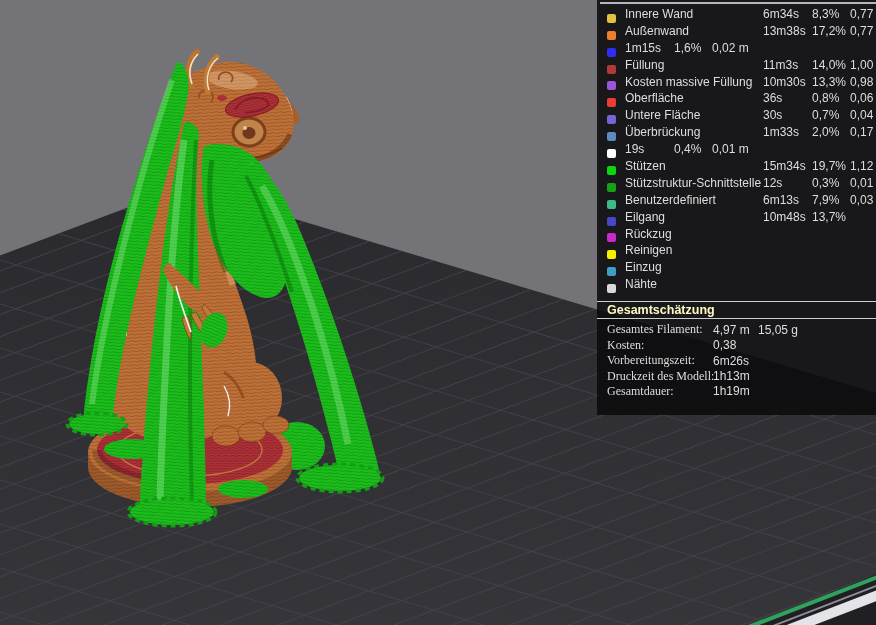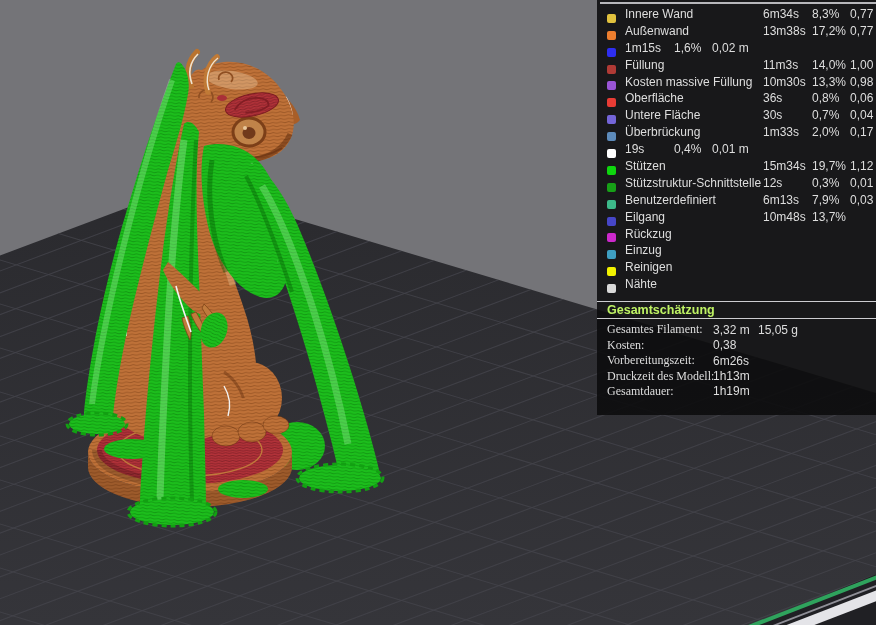--- a/index.html
+++ b/index.html
@@ -13,21 +13,21 @@
   .panel-topline{position:absolute;top:2px;left:3px;right:0;height:2px;background:#b7b7bb;}
   .legend-rows{padding-top:6px;}
   .lrow{display:flex;align-items:flex-end;height:16.9px;padding-left:10px;
         font-size:12px;line-height:16.9px;white-space:nowrap;}
   .sw{width:9px;height:9px;border-radius:2px;margin-right:9px;flex:none;}
   .lbl{width:138px;flex:none;overflow:visible;}
   .tim{width:49px;flex:none;}
   .pct{width:38px;flex:none;}
   .len{flex:none;}
   .sum-sep{margin-top:8px;height:1px;background:#cdcdd1;}
-  .sum-title{padding:1px 0 1px 10px;font-size:12.5px;font-weight:bold;color:#bef264;}
+  .sum-title{padding:1px 0 1px 10px;font-size:12.5px;font-weight:bold;color:#fef9c3;}
   .sum-sep2{height:1px;background:#cdcdd1;margin-bottom:3px;}
   .srow{display:flex;align-items:center;height:15.4px;padding-left:10px;
         font-size:12px;white-space:nowrap;}
   .slbl{width:106px;flex:none;font-family:Liberation Serif, serif;}
   .sv1{width:45px;flex:none;}
   .sv2{flex:none;}
 
   .gridline{stroke:#43434a;stroke-width:1.1;opacity:0.85;}
 </style>
 </head>
@@ -357,53 +357,53 @@
 
         <div class="lrow">
           <span class="sw" style="background: rgb(204, 41, 204);"></span>
           <span class="lbl">Rückzug</span>
           <span class="tim"></span>
           <span class="pct"></span>
           <span class="len"></span>
         </div>
 
         <div class="lrow">
+          <span class="sw" style="background: rgb(242, 242, 0);"></span>
+          <span class="lbl">Reinigen</span>
+          <span class="tim"></span>
+          <span class="pct"></span>
+          <span class="len"></span>
+        </div>
+
+        <div class="lrow">
           <span class="sw" style="background: rgb(62, 159, 194);"></span>
           <span class="lbl">Einzug</span>
           <span class="tim"></span>
           <span class="pct"></span>
           <span class="len"></span>
         </div>
 
         <div class="lrow">
-          <span class="sw" style="background: rgb(242, 242, 0);"></span>
-          <span class="lbl">Reinigen</span>
-          <span class="tim"></span>
-          <span class="pct"></span>
-          <span class="len"></span>
-        </div>
-
-        <div class="lrow">
           <span class="sw" style="background: rgb(217, 217, 217);"></span>
           <span class="lbl">Nähte</span>
           <span class="tim"></span>
           <span class="pct"></span>
           <span class="len"></span>
         </div>
       </div>
 
     <div class="sum-sep"></div>
     <div class="sum-title">Gesamtschätzung</div>
     <div class="sum-sep2"></div>
 
     <div>
 
         <div class="srow">
           <span class="slbl">Gesamtes Filament:</span>
-          <span class="sv1">3,32 m</span>
+          <span class="sv1">4,97 m</span>
           <span class="sv2">15,05 g</span>
         </div>
 
 
         <div class="srow">
           <span class="slbl">Kosten:</span>
           <span class="sv1">0,38</span>
           <span class="sv2"></span>
         </div>
 

